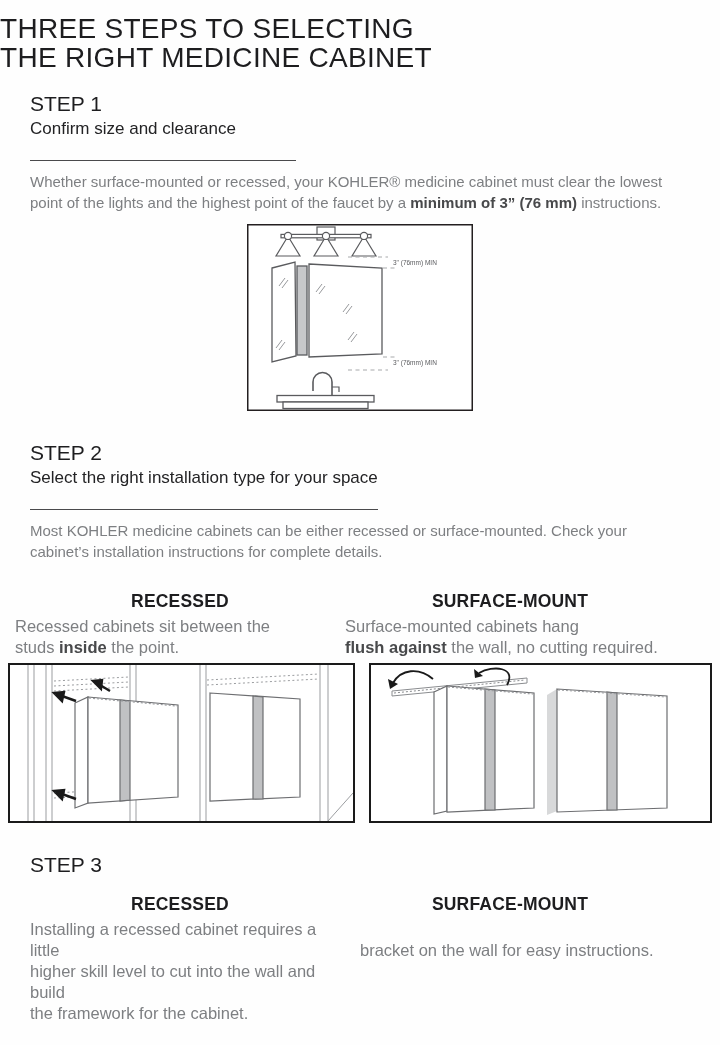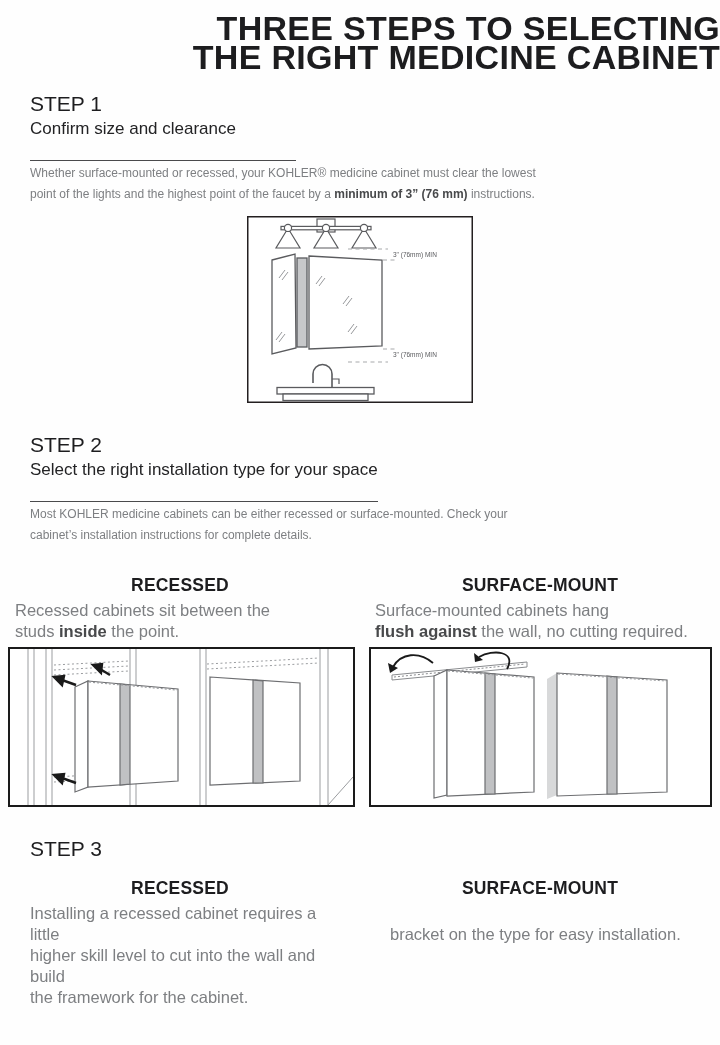--- a/index.html
+++ b/index.html
@@ -1,29 +1,29 @@
 <!DOCTYPE html>
 <html><head>
 <meta charset="utf-8">
 <style>
   html,body{margin:0;padding:0;}
   body{background:#ffffff;font-family:"Liberation Sans", sans-serif;}
   .page{position:relative;width:720px;height:1045px;background:#fefefe;overflow:hidden;color:#1d1d1f;}
-  .title{margin:14px 0 0;text-align:right;font-size:34px;line-height:29px;font-weight:bold;color:#1d1d1f;letter-spacing:.3px;}
+  .title{margin:14px 0 0;text-align:left;font-size:28px;line-height:29px;font-weight:normal;color:#1d1d1f;letter-spacing:.3px;}
   .section{margin:0 30px;}
   .step-heading{margin:0;font-size:21px;line-height:24px;font-weight:normal;color:#1d1d1f;}
   .subheading{display:inline-block;margin-top:2px;font-size:17px;line-height:21px;color:#232325;border-bottom:1.5px solid #4a4a4c;padding-bottom:21px;}
   .subheading.ext{padding-right:60px;}
-  .body-text{margin:2px 0 0;font-size:12px;line-height:21px;color:#7d7f82;}
+  .body-text{margin:10px 0 0;font-size:15px;line-height:21px;color:#7d7f82;}
   .em-dark{font-weight:bold;color:#48494b;}
   .step1{margin-top:20px;}
   .step2{margin-top:30px;}
   .step3{margin-top:30px;}
   .diagram-wrap{margin:11px auto 0;width:226px;height:187px;}
-  .cols{display:grid;grid-template-columns:330px 330px;column-gap:30px;padding:0 15px;margin-top:29px;}
+  .cols{display:grid;grid-template-columns:330px 330px;padding:0 15px;margin-top:29px;}
   .col-header{margin:0;text-align:center;font-size:17.5px;font-weight:bold;color:#1d1d1f;letter-spacing:.2px;}
   .col-text{margin:4px 0 0;text-align:left;font-size:16.5px;line-height:21px;color:#7d7f82;}
   .col-text-left{margin:4px 0 0;text-align:left;padding:0 0 0 15px;font-size:16.5px;line-height:21px;color:#7d7f82;}
   .cols.tight{margin-top:17px;}
   .illu-row{display:flex;justify-content:space-between;padding:0 8px;margin-top:5px;}
   .illu-box{box-sizing:border-box;border:2px solid #1a1a1a;background:#fff;height:160px;}
   .illu-box.left{width:347px;}
   .illu-box.right{width:343px;}
   svg text{font-family:"Liberation Sans", sans-serif;}
 </style>
@@ -200,17 +200,17 @@
     <h2 class="step-heading">STEP 3</h2>
   </div>
 
   <div class="cols tight">
     <div>
       <h3 class="col-header">RECESSED</h3>
       <p class="col-text-left"><span>Installing a recessed cabinet requires a little</span><br><span>higher skill level to cut into the wall and build</span><br><span>the framework for the cabinet.</span></p>
     </div>
     <div>
       <h3 class="col-header">SURFACE-MOUNT</h3>
-      <p class="col-text-left"><br><span>bracket on the type for easy installation.</span></p>
+      <p class="col-text-left"><br><span>bracket on the wall for easy instructions.</span></p>
     </div>
   </div>
 
 </div>
 
 </body></html>

